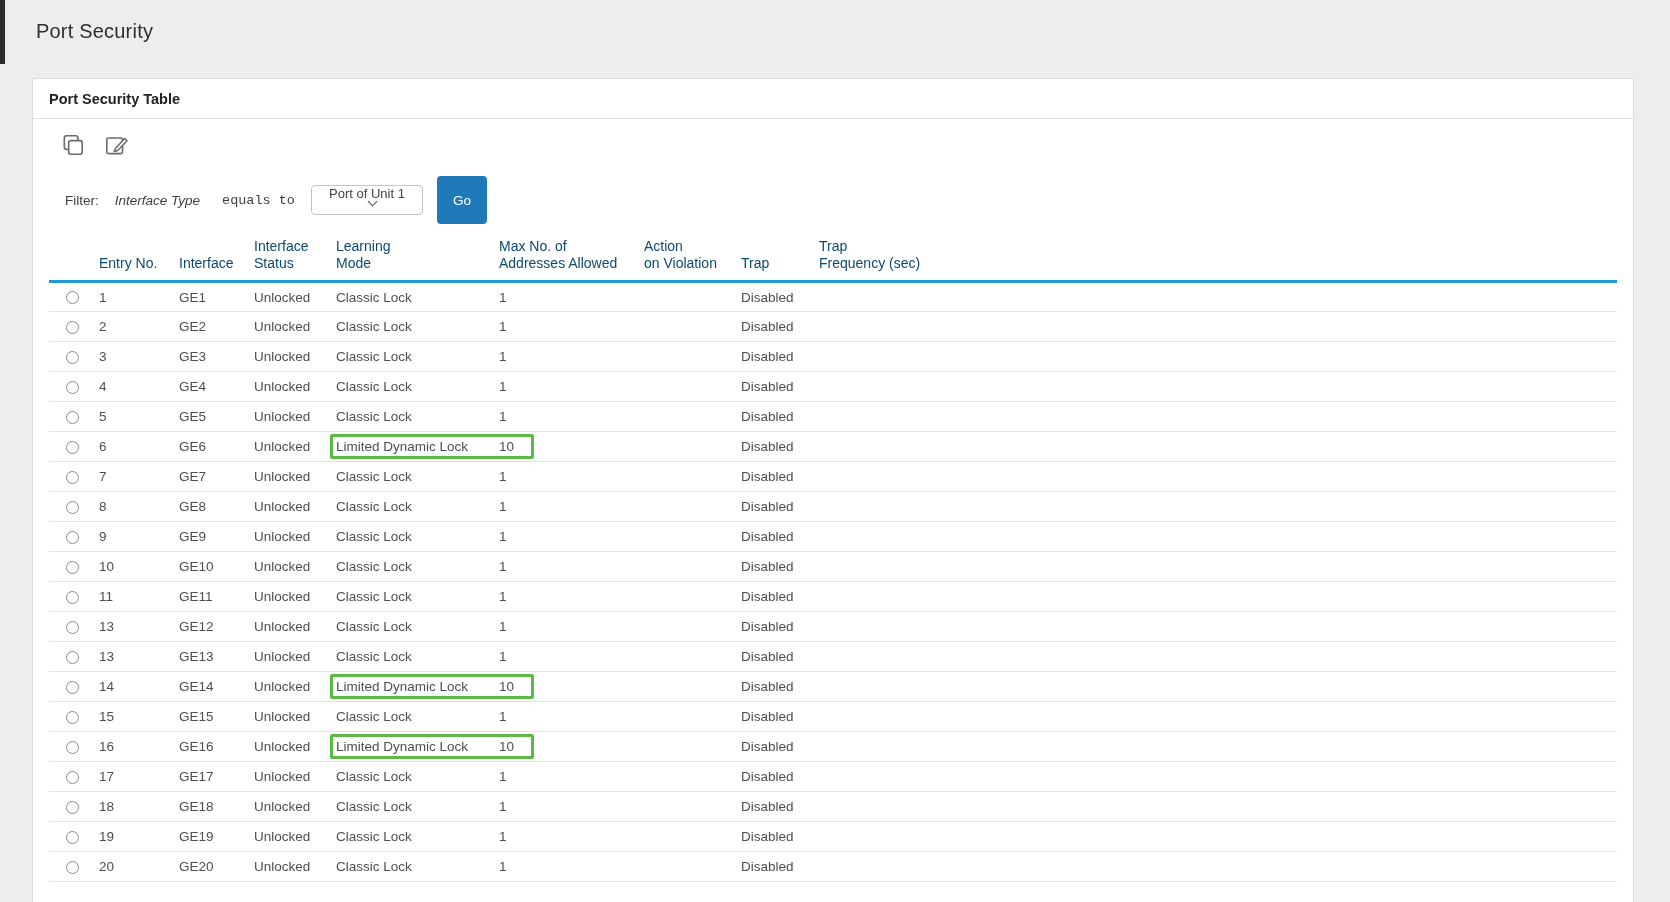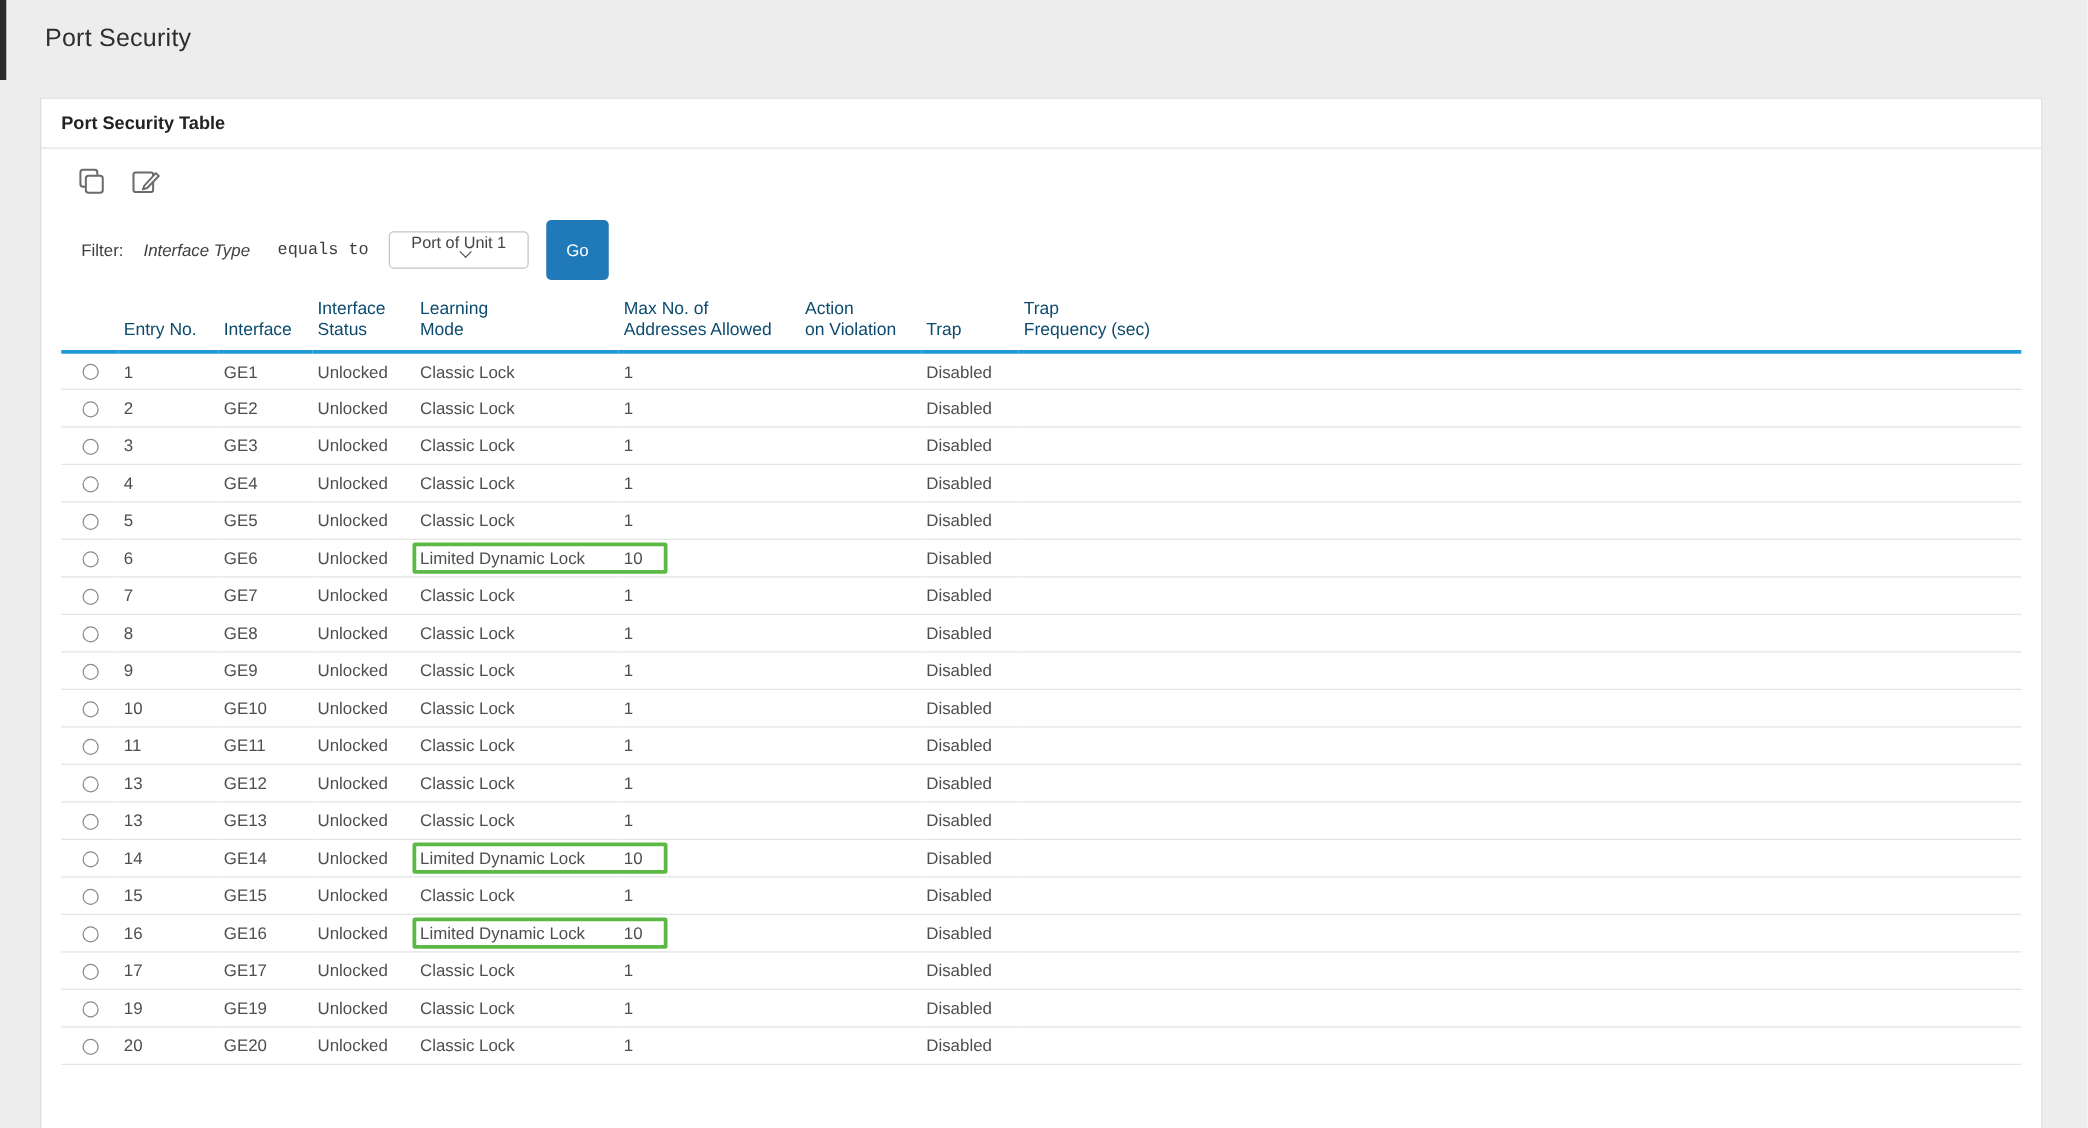--- a/index.html
+++ b/index.html
@@ -430,20 +430,36 @@
     </td>
     <td>1</td>
     <td></td>
     <td>Disabled</td>
     <td></td>
   </tr>
           <tr>
     <td class="c-radio">
       <span class="radio"></span>
     </td>
+    <td>18</td>
+    <td>GE18</td>
+    <td>Unlocked</td>
+    <td class="c-mode">
+      
+      <span>Classic Lock</span>
+    </td>
+    <td>1</td>
+    <td></td>
+    <td>Disabled</td>
+    <td></td>
+  </tr>
+          <tr>
+    <td class="c-radio">
+      <span class="radio"></span>
+    </td>
     <td>19</td>
     <td>GE19</td>
     <td>Unlocked</td>
     <td class="c-mode">
       
       <span>Classic Lock</span>
     </td>
     <td>1</td>
     <td></td>
     <td>Disabled</td>

